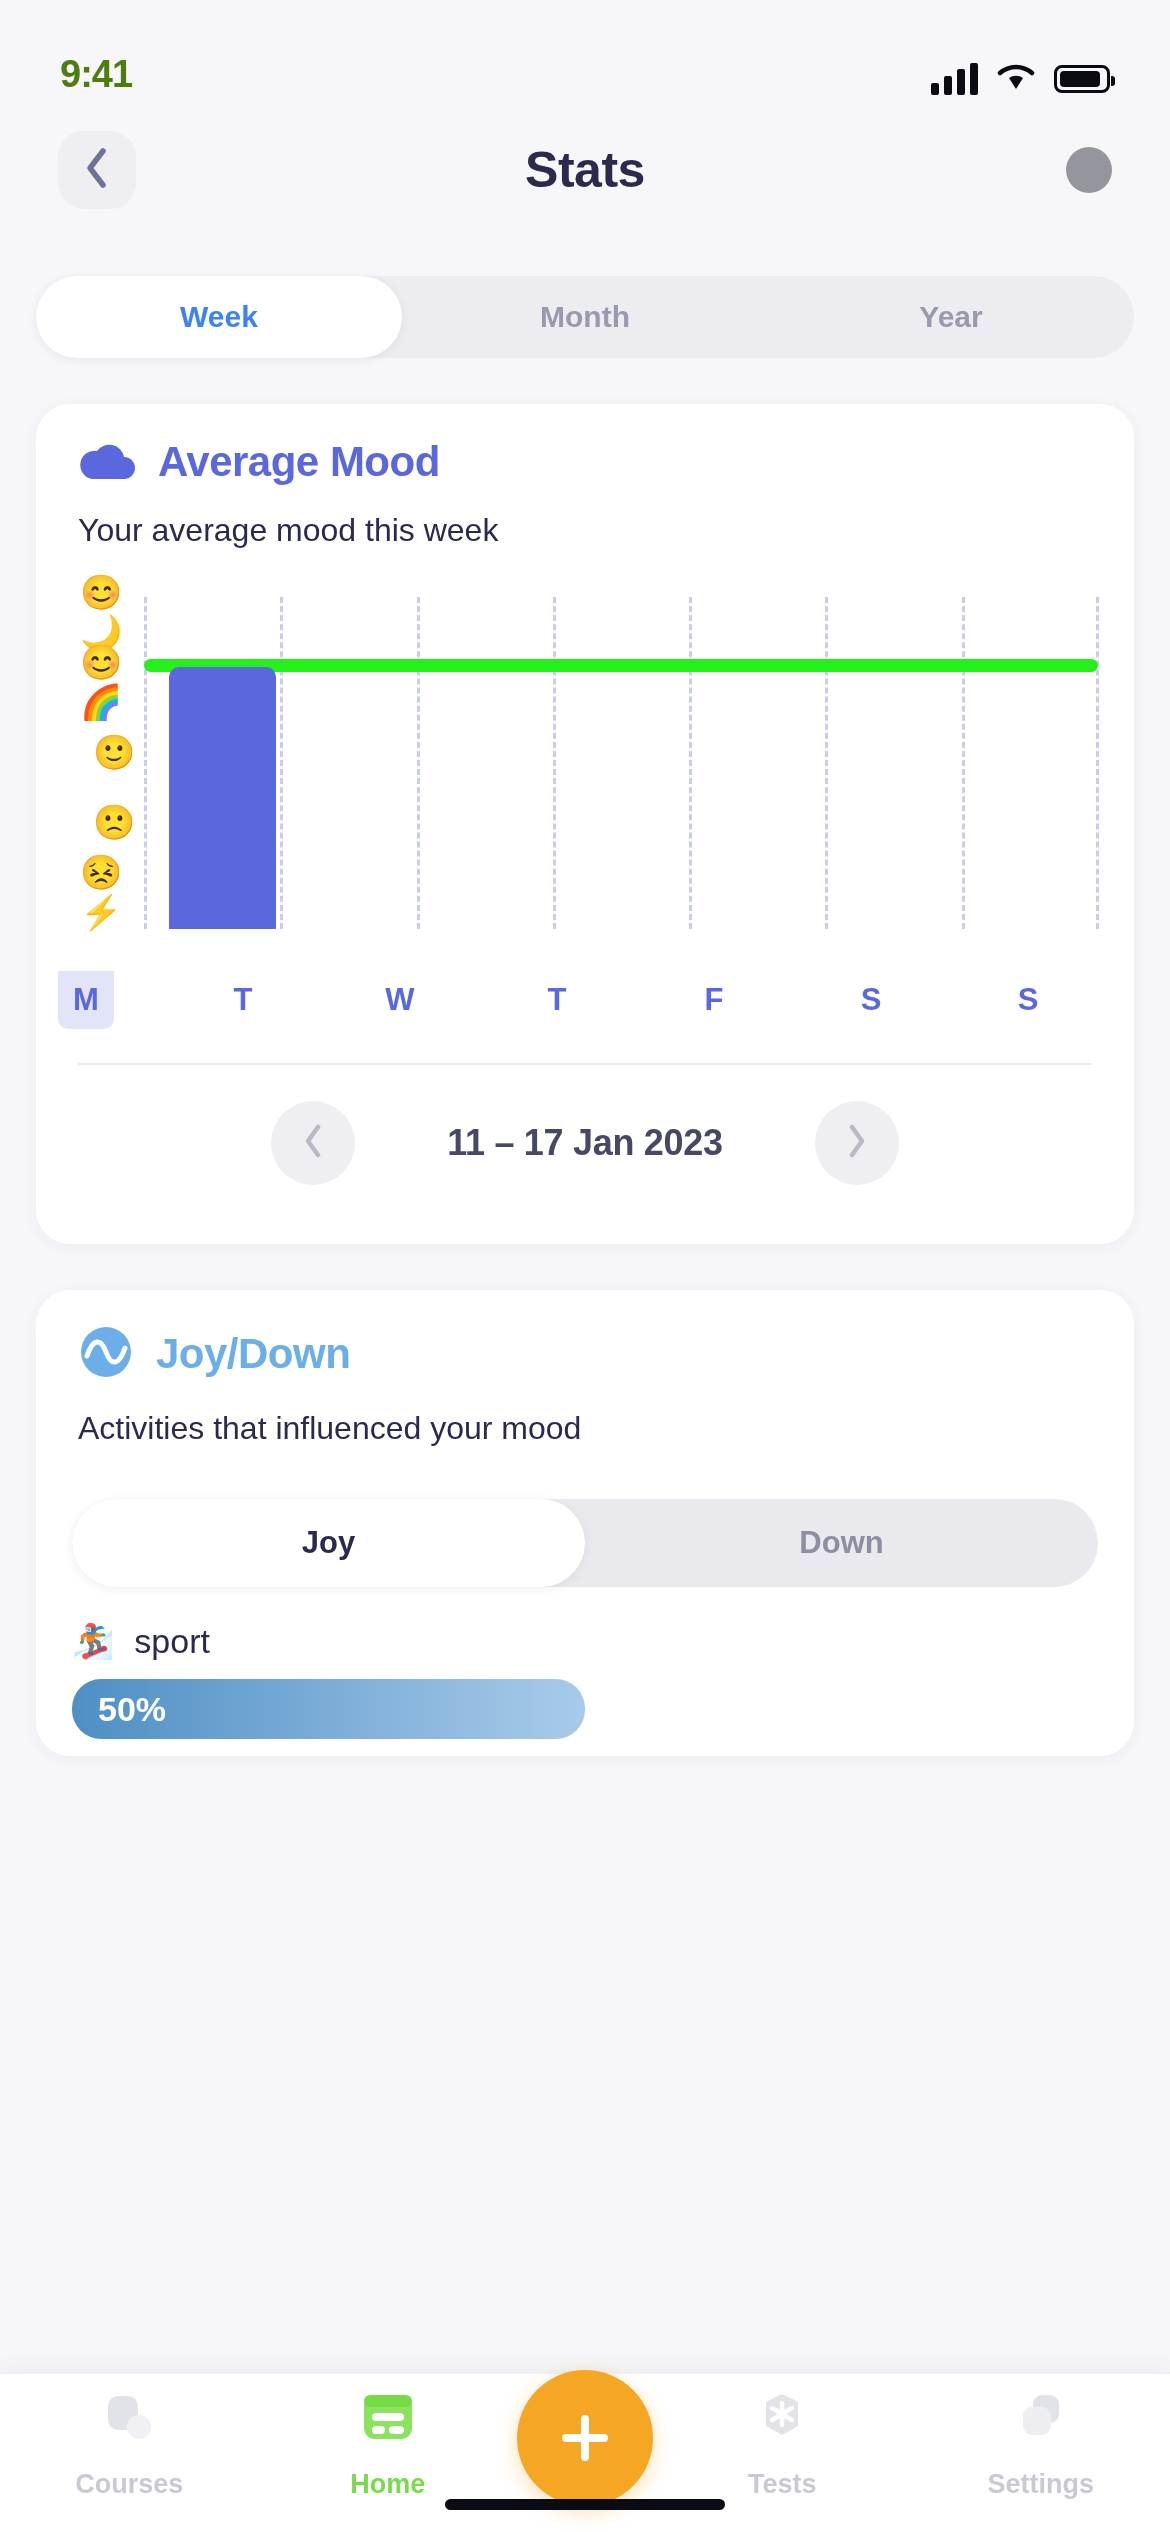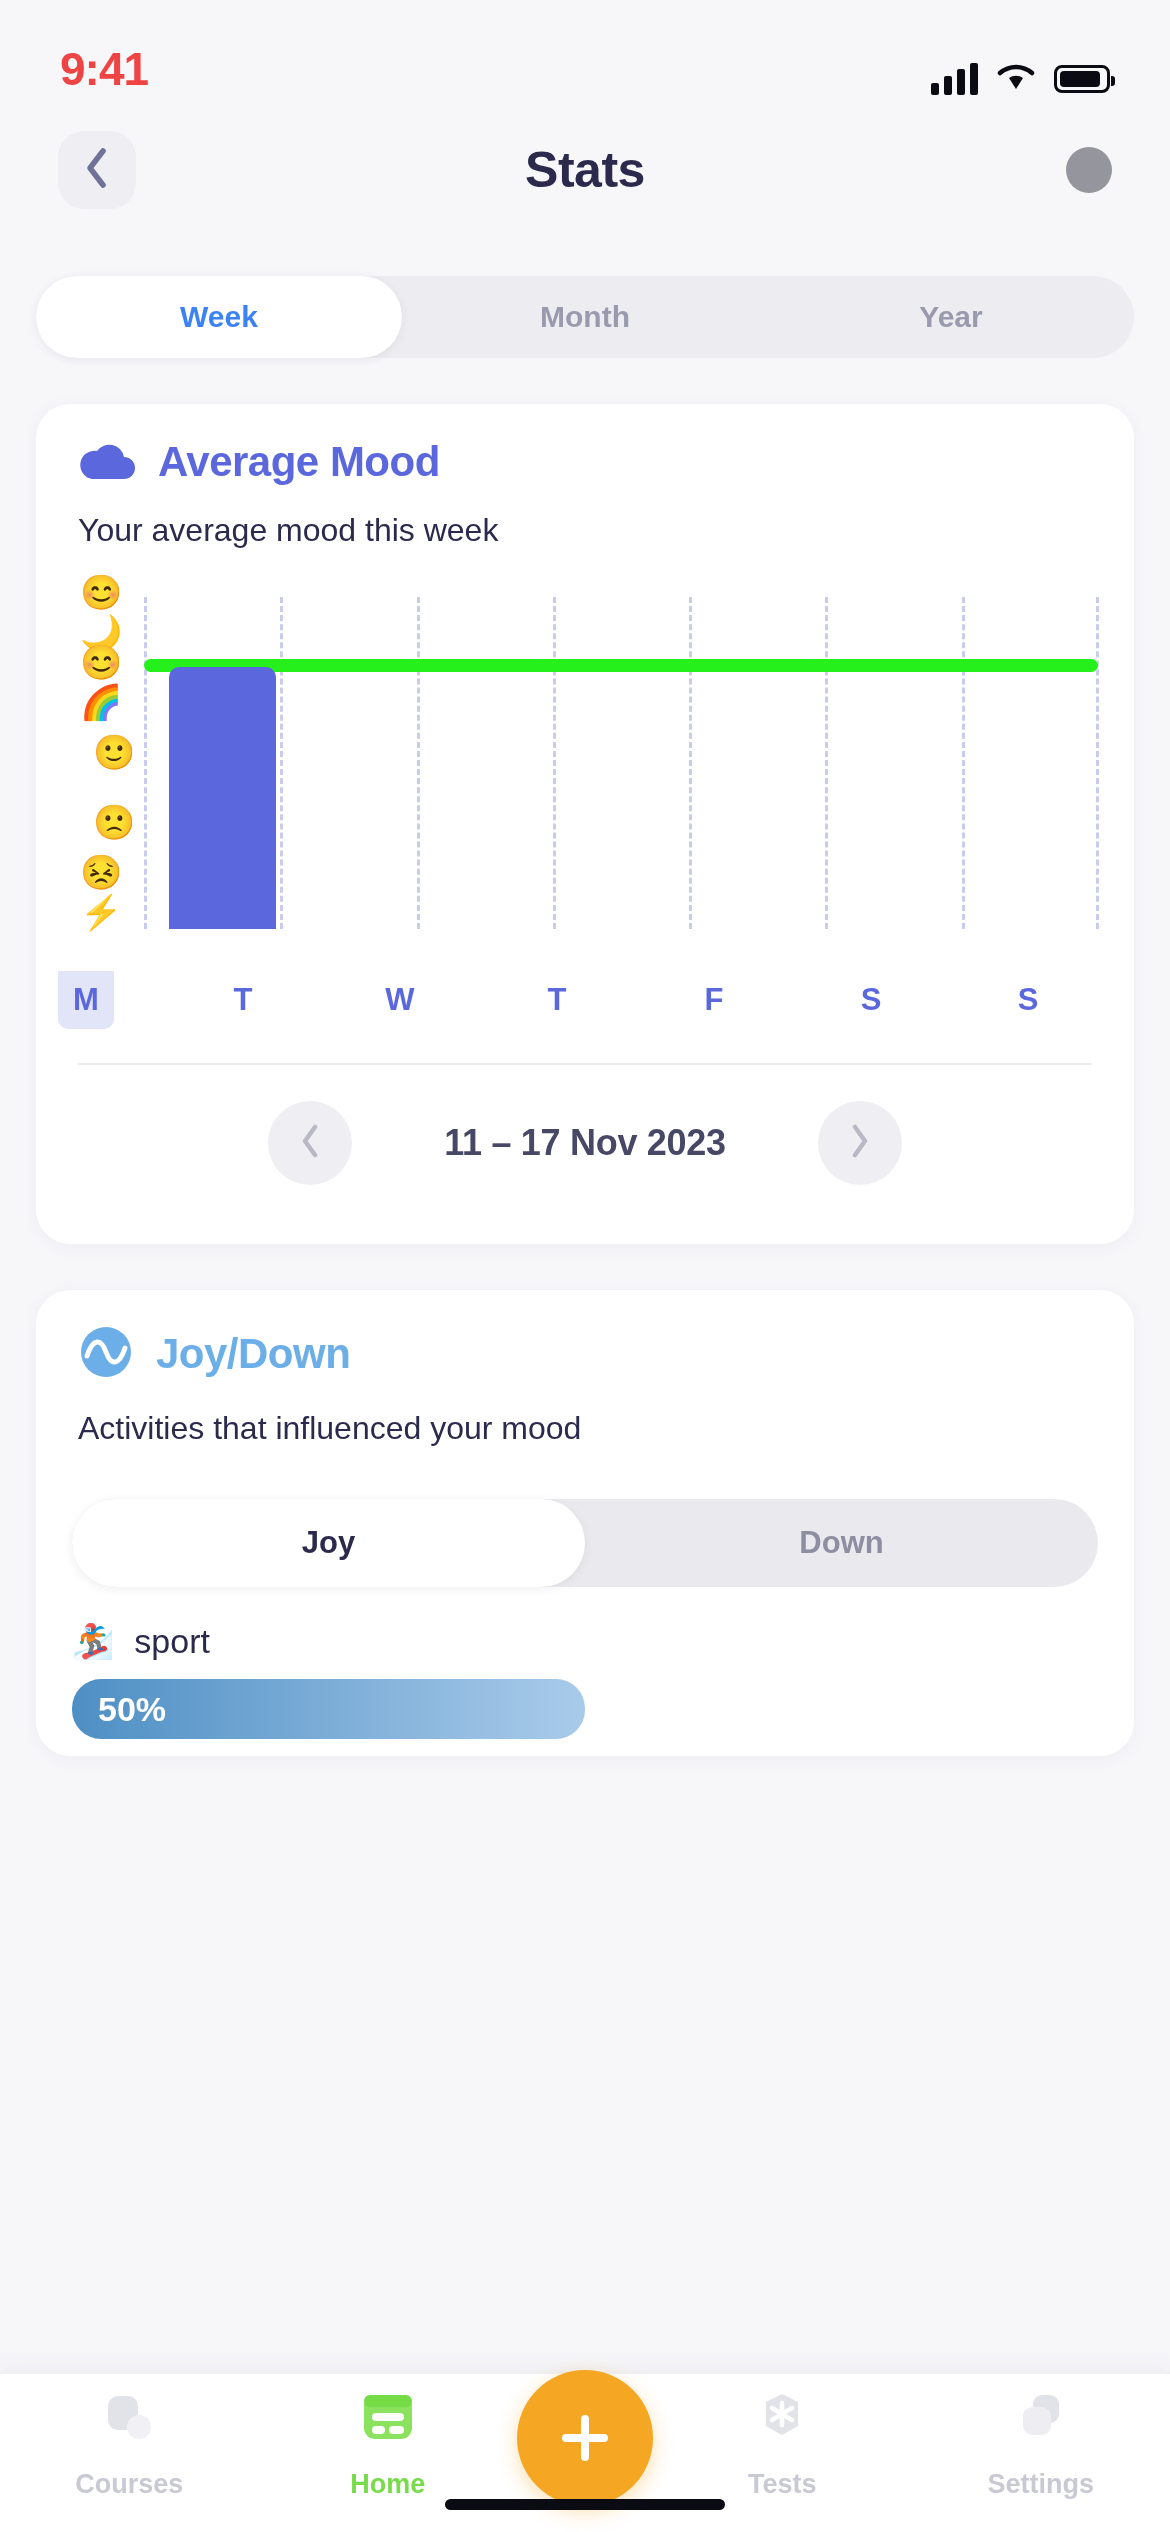--- a/index.html
+++ b/index.html
@@ -9,21 +9,21 @@
     background:#F7F7FA;
     overflow:hidden;
     position:relative;
   }
 
   
   .statusbar{
     height:110px; display:flex; align-items:flex-end; justify-content:space-between;
     padding:0 60px 14px 60px;
   }
-  .sb-time{ font-size:46px; font-weight:700; color:#ef4444; letter-spacing:-1px; }
+  .sb-time{ font-size:38px; font-weight:700; color:#4d7c0f; letter-spacing:-1px; }
   .sb-right{ display:flex; align-items:center; gap:18px; }
   .sig{ display:flex; align-items:flex-end; gap:5px; height:32px; }
   .sig i{ display:block; width:8px; background:#0b0b14; border-radius:2px; }
   .sig i:nth-child(1){height:12px}.sig i:nth-child(2){height:19px}
   .sig i:nth-child(3){height:26px}.sig i:nth-child(4){height:32px}
   .batt{
     width:56px;height:28px;border:3px solid #0b0b14;border-radius:8px;
     position:relative;padding:3px;
   }
   .batt::after{content:"";position:absolute;right:-8px;top:8px;width:4px;height:10px;
@@ -246,21 +246,21 @@
   <div class="divider"></div>
 
   <div class="daterow">
     <div class="nav-circle">
       <span>
         <svg width="22" height="34" viewBox="0 0 22 34">
             <path d="M16 3 L6 17 L16 31" stroke="#B9B9C6" stroke-width="4.5" fill="none" stroke-linecap="round" stroke-linejoin="round"></path>
           </svg>
       </span>
     </div>
-    <div class="daterange">11 – 17 Nov 2023</div>
+    <div class="daterange">11 – 17 Jan 2023</div>
     <div class="nav-circle">
       <span>
         <svg width="22" height="34" viewBox="0 0 22 34">
             <path d="M6 3 L16 17 L6 31" stroke="#B9B9C6" stroke-width="4.5" fill="none" stroke-linecap="round" stroke-linejoin="round"></path>
           </svg>
       </span>
     </div>
   </div>
 </div>
 

